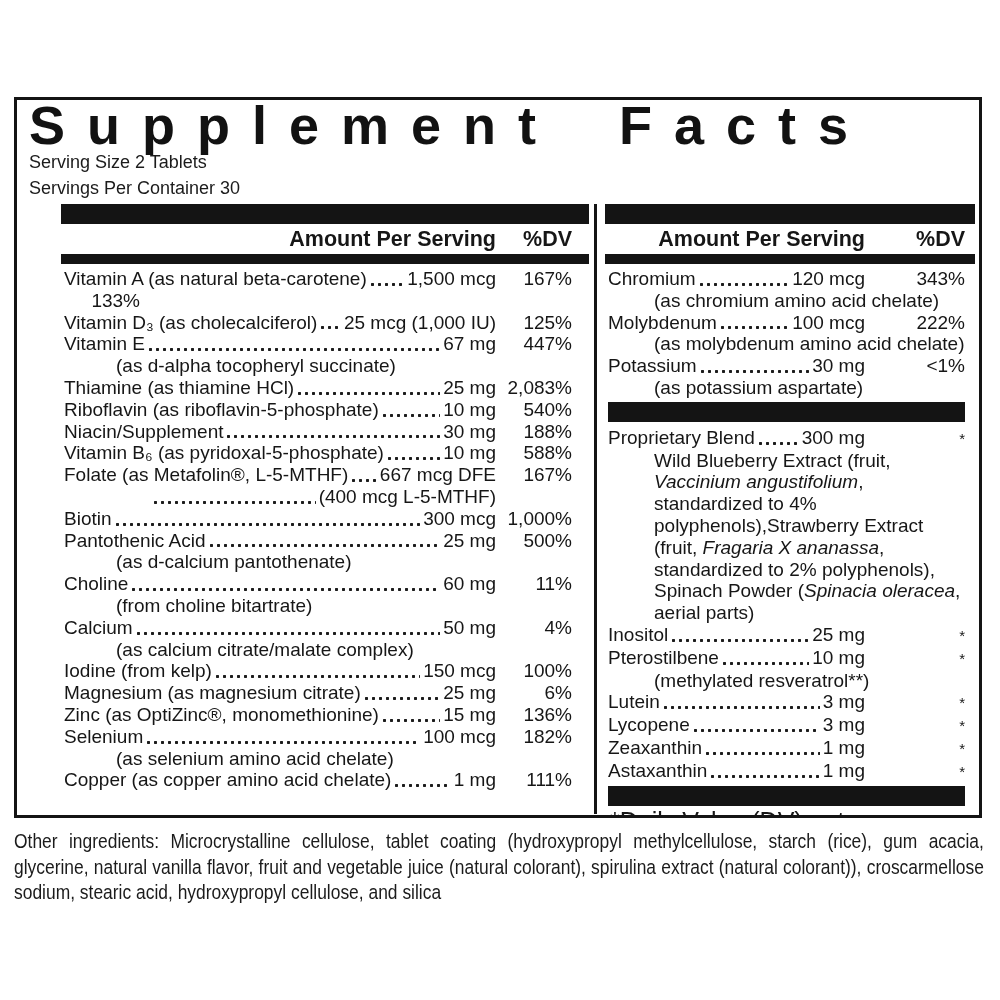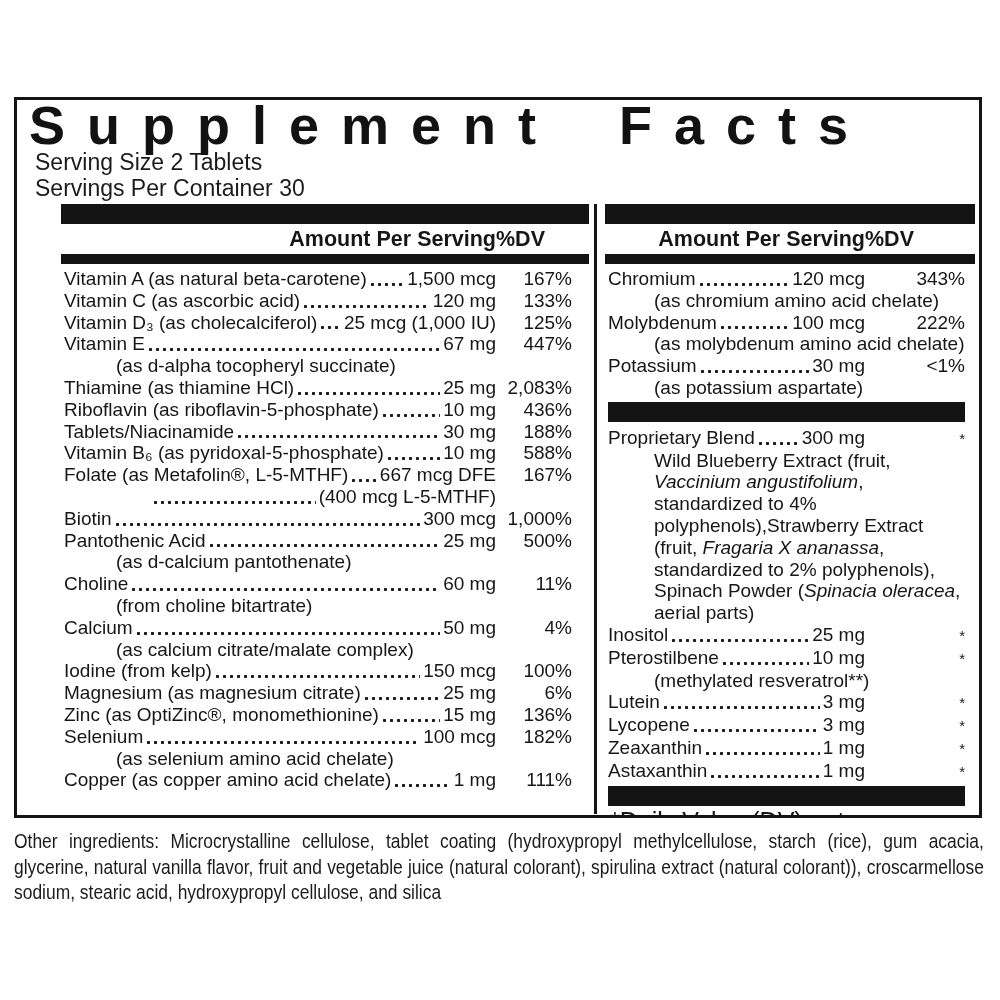--- a/index.html
+++ b/index.html
@@ -9,30 +9,30 @@
     overflow:hidden;
   }
   .label-box{
     position:absolute;left:14px;top:97px;width:968px;height:721px;
     border:3px solid #141414;box-sizing:border-box;background:#fff;overflow:hidden;
   }
   .title{
     margin:1px 0 0 12px;font-size:54px;font-weight:bold;line-height:48px;
     letter-spacing:22px;word-spacing:24px;white-space:nowrap;color:#121212;
   }
-  .serving-line{margin-left:18px;font-size:23px;line-height:26px;color:#1b1b1b;}
+  .serving-line{margin-left:12px;font-size:18px;line-height:26px;color:#1b1b1b;}
   .columns{display:flex;align-items:stretch;height:610px;padding:3px 4px 0 8px;margin-left:36px;}
   .col-left{width:528px;}
   .col-divider{width:3px;background:#141414;margin:0 8px 0 5px;}
   .col-right{flex:1;min-width:0;}
   .bar-top{height:20px;background:#141414;}
   .bar-thin{height:10px;background:#141414;}
   .colhead{display:flex;align-items:baseline;font-weight:bold;font-size:21.5px;padding:3px 0 2px;}
   .colhead .aps{flex:1;text-align:right;}
-  .colhead .dvh{text-align:left;}
+  .colhead .dvh{text-align:right;}
   .col-left .colhead .dvh{width:76px;}
   .col-right .colhead .dvh{width:100px;}
   .col-left .colhead,.col-left .rows{padding-left:3px;padding-right:17px;}
   .col-right .colhead,.col-right .rows{padding-left:3px;padding-right:10px;}
   .rows{font-size:19px;line-height:21.8px;padding-top:4px;}
   .row{display:flex;align-items:baseline;}
   .content{flex:1;display:flex;align-items:baseline;min-width:0;}
   .name,.amount{white-space:nowrap;text-align:right;}
   .leader{
     flex:1 1 auto;min-width:10px;height:5px;align-self:flex-end;margin:0 3px 3px 3px;
@@ -76,25 +76,20 @@
       <div class="rows" id="rows-left">
           <div class="row">
             <div class="content">
               <span class="name">Vitamin A (as natural beta-carotene)</span>
               <div class="leader"></div>
               <span class="amount">1,500 mcg</span>
             </div>
             <span class="dv">167%</span>
           </div>
           <div class="row">
-            <div class="content">
-              <span class="name">Vitamin C (as ascorbic acid)</span>
-              <div class="leader"></div>
-              <span class="amount">120 mg</span>
-            </div>
             <span class="dv">133%</span>
           </div>
           <div class="row">
             <div class="content">
               <span class="name">Vitamin D₃ (as cholecalciferol)</span>
               <div class="leader"></div>
               <span class="amount">25 mcg (1,000 IU)</span>
             </div>
             <span class="dv">125%</span>
           </div>
@@ -114,25 +109,25 @@
               <span class="amount">25 mg</span>
             </div>
             <span class="dv">2,083%</span>
           </div>
           <div class="row">
             <div class="content">
               <span class="name">Riboflavin (as riboflavin-5-phosphate)</span>
               <div class="leader"></div>
               <span class="amount">10 mg</span>
             </div>
-            <span class="dv">436%</span>
-          </div>
-          <div class="row">
-            <div class="content">
-              <span class="name">Tablets/Niacinamide</span>
+            <span class="dv">540%</span>
+          </div>
+          <div class="row">
+            <div class="content">
+              <span class="name">Niacin/Supplement</span>
               <div class="leader"></div>
               <span class="amount">30 mg</span>
             </div>
             <span class="dv">188%</span>
           </div>
           <div class="row">
             <div class="content">
               <span class="name">Vitamin B₆ (as pyridoxal-5-phosphate)</span>
               <div class="leader"></div>
               <span class="amount">10 mg</span>

